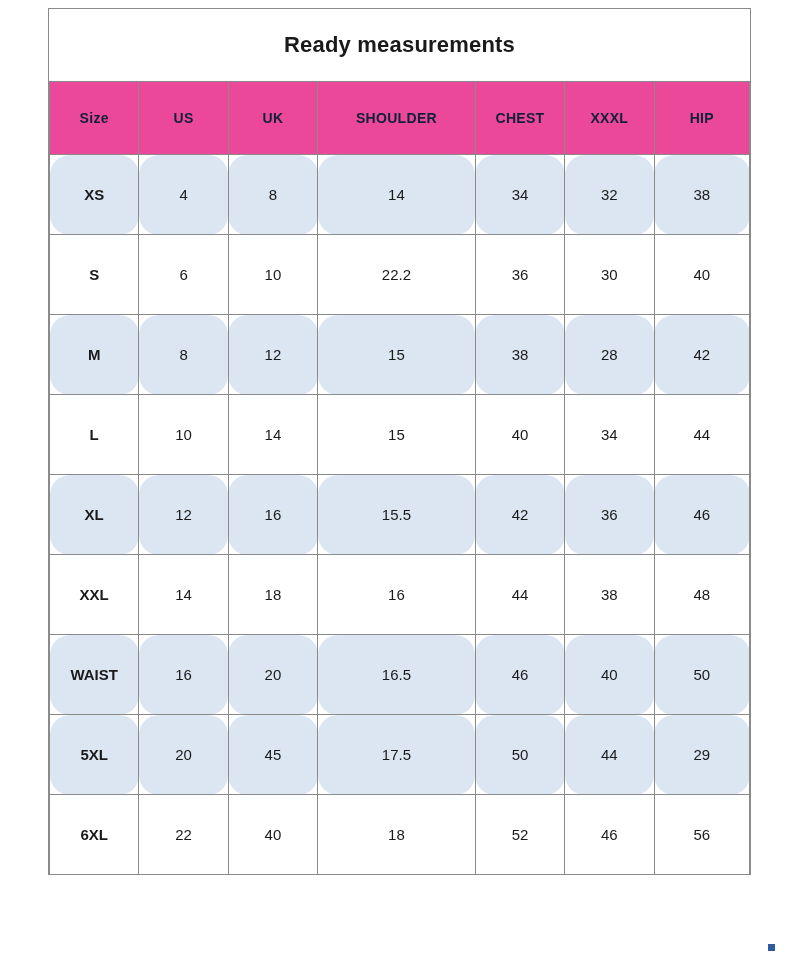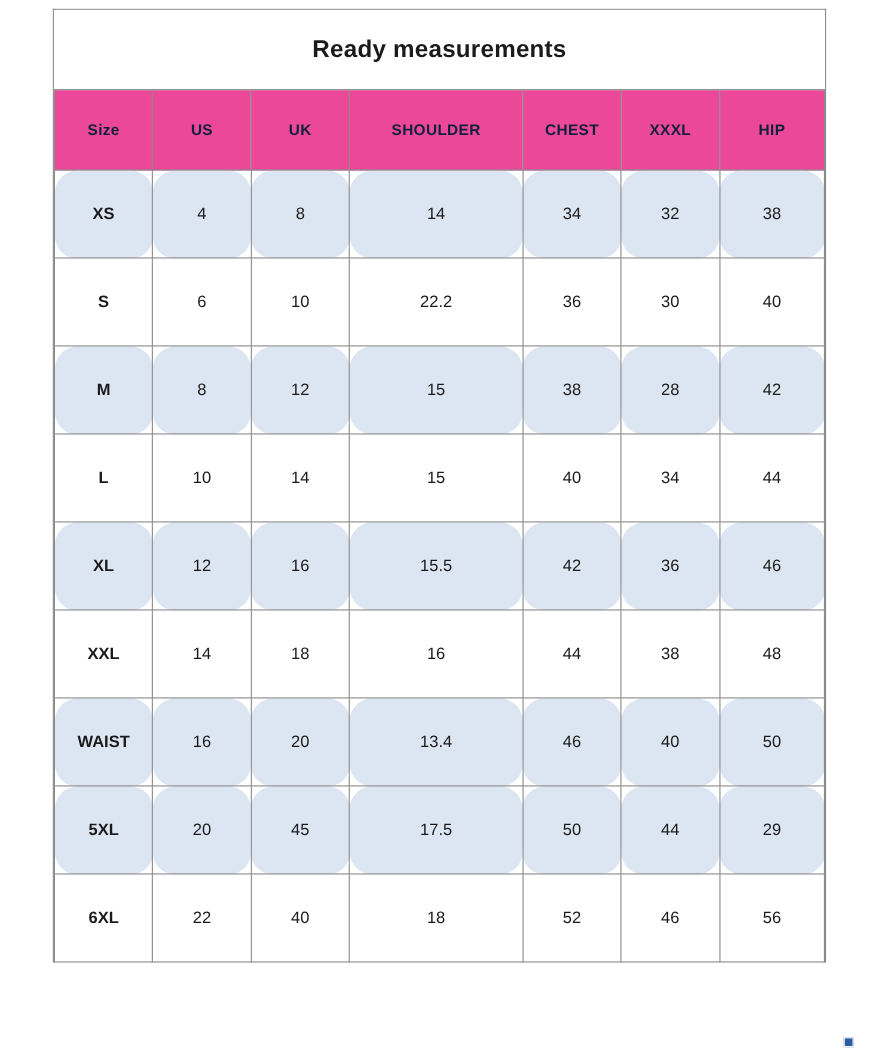--- a/index.html
+++ b/index.html
@@ -175,21 +175,21 @@
           <td>18</td>
           <td>16</td>
           <td>44</td>
           <td>38</td>
           <td>48</td>
         </tr>
         <tr class="band">
           <td class="size-col">WAIST</td>
           <td>16</td>
           <td>20</td>
-          <td>13.4</td>
+          <td>16.5</td>
           <td>46</td>
           <td>40</td>
           <td>50</td>
         </tr>
         <tr class="band">
           <td class="size-col">5XL</td>
           <td>20</td>
           <td>45</td>
           <td>17.5</td>
           <td>50</td>

